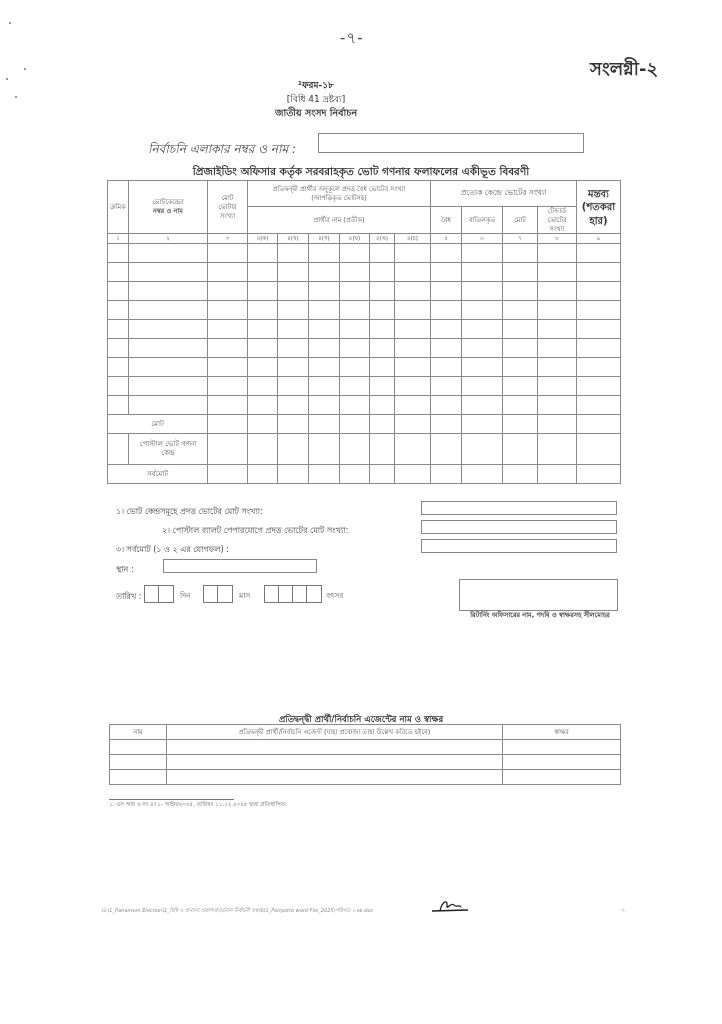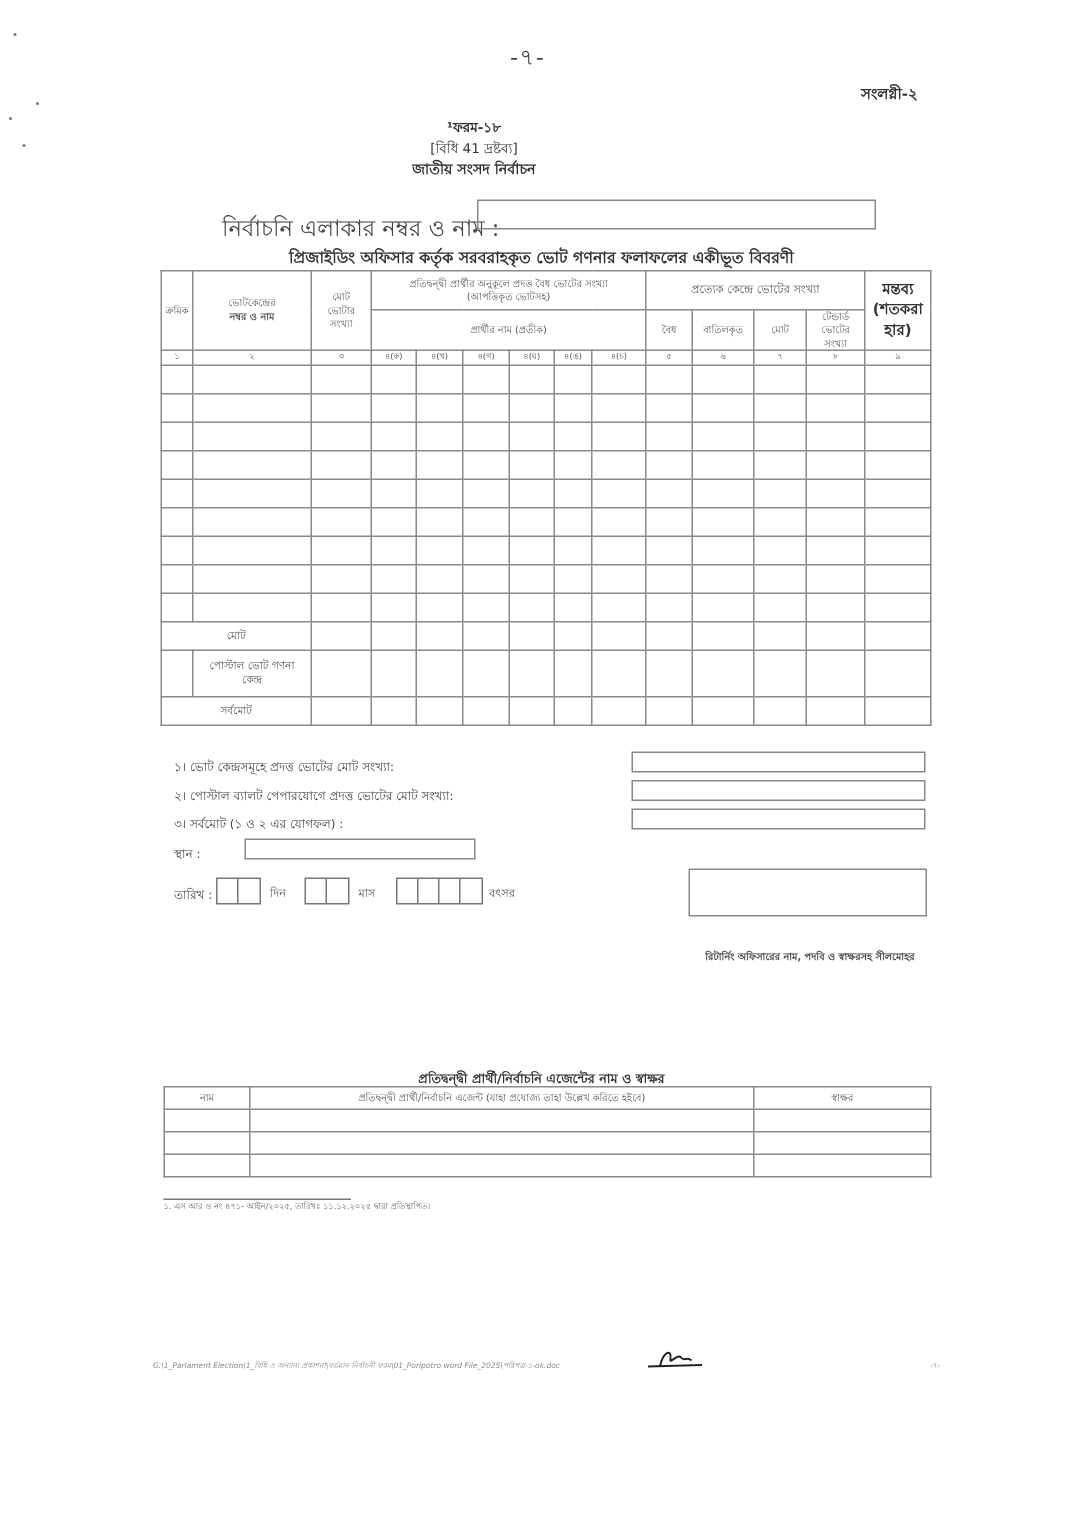--- a/index.html
+++ b/index.html
@@ -2,28 +2,28 @@
 <html><head>
 <meta charset="utf-8">
 <style>
   * { box-sizing: border-box; margin: 0; padding: 0; }
   html, body { width: 722px; height: 1024px; background: #ffffff; overflow: hidden; }
   body { position: relative; font-family: "DejaVu Sans", sans-serif; color: #2a2a2a; }
   .abs { position: absolute; }
   .dot { position: absolute; width: 2px; height: 2px; background: #777; border-radius: 50%; }
 
   .page-num { left: 340px; top: 26px; font-size: 15px; color: #444; letter-spacing: 1px; }
-  .annex { left: 574px; top: 55px; font-size: 10px; font-weight: bold; color: #333; }
+  .annex { left: 590px; top: 55px; font-size: 18px; font-weight: bold; color: #333; }
 
   .form-head { left: 0; width: 632px; text-align: center; color: #333; }
   .fh1 { top: 78px; font-size: 9px; font-weight: bold; }
   .fh2 { top: 92px; font-size: 9px; }
   .fh3 { top: 106px; font-size: 9.5px; font-weight: bold; }
 
-  .area-label { left: 148px; top: 140px; font-size: 15px; color: #444; }
+  .area-label { left: 148px; top: 140px; font-size: 12px; color: #444; font-style: italic; }
   .area-box { left: 318px; top: 133px; width: 266px; height: 20px; border: 1px solid #888; }
 
   .table-title { left: 0; width: 722px; top: 164px; text-align: center; font-size: 10.5px; font-weight: bold; color: #333; }
 
   table.grid { position: absolute; left: 107px; top: 180px; width: 513px; border-collapse: collapse; table-layout: fixed; }
   table.grid td { border: 1px solid #8a8a8a; font-size: 6.5px; text-align: center; vertical-align: middle; color: #555; line-height: 1.35; }
   table.grid td.bold { font-weight: bold; font-size: 10px; color: #333; }
   table.grid tr.h1 td { height: 26px; }
   table.grid tr.h2 td { height: 17px; }
   table.grid tr.num td { height: 10px; font-size: 5.5px; }
@@ -37,21 +37,21 @@
   .place-label { left: 116px; top: 563px; font-size: 8px; color: #444; }
   .place-box { left: 163px; top: 559px; width: 154px; height: 14px; border: 1px solid #888; }
 
   .date-label { left: 116px; top: 590px; font-size: 8px; color: #444; text-align: center; }
   .digit-group { position: absolute; top: 585px; height: 18px; display: flex; border: 1px solid #777; }
   .digit-group .cell { width: 14px; height: 100%; border-right: 1px solid #777; }
   .digit-group .cell:last-child { border-right: none; }
   .unit-label { position: absolute; top: 590px; font-size: 7.5px; color: #555; }
 
   .sign-box { left: 459px; top: 579px; width: 159px; height: 32px; border: 1px solid #888; }
-  .sign-caption { left: 450px; top: 633px; width: 180px; text-align: center; font-size: 6.5px; font-weight: bold; color: #444; }
+  .sign-caption { left: 450px; top: 610px; width: 180px; text-align: center; font-size: 6.5px; font-weight: bold; color: #444; }
 
   .agent-title { left: 0; width: 722px; top: 713px; text-align: center; font-size: 8.5px; font-weight: bold; color: #333; }
   table.agents { position: absolute; left: 109px; top: 724px; width: 511px; border-collapse: collapse; table-layout: fixed; }
   table.agents td { border: 1px solid #8a8a8a; font-size: 6.5px; text-align: center; color: #555; height: 15px; }
 
   .footnote-rule { left: 109px; top: 799px; width: 125px; height: 1px; background: #777; }
   .footnote { left: 109px; top: 801px; font-size: 5.5px; color: #666; }
 
   .file-path { left: 102px; top: 907px; font-size: 5px; color: #888; font-style: italic; }
   .signature { left: 430px; top: 896px; width: 40px; height: 20px; }
@@ -339,21 +339,21 @@
         <td></td>
         <td></td>
         <td></td>
         <td></td>
   </tr>
 </tbody>
   </table>
 
 <div class="summary-row" style="top:505px;">১। ভোট কেন্দ্রসমূহে প্রদত্ত ভোটের মোট সংখ্যা:</div>
 <div class="sum-box" style="top:501px;"></div>
-<div class="summary-row" style="top:524px;">২। পোস্টাল ব্যালট পেপারযোগে প্রদত্ত ভোটের মোট সংখ্যা:</div>
+<div class="summary-row" style="top:524px;margin-left:46px;">২। পোস্টাল ব্যালট পেপারযোগে প্রদত্ত ভোটের মোট সংখ্যা:</div>
 <div class="sum-box" style="top:520px;"></div>
 <div class="summary-row" style="top:543px;">৩। সর্বমোট (১ ও ২ এর যোগফল) :</div>
 <div class="sum-box" style="top:539px;"></div>
 
 <div class="abs place-label">স্থান :</div>
 <div class="abs place-box"></div>
 
 <div class="abs date-label">তারিখ :</div>
 <div class="digit-group" style="left:144px;">
   <div class="cell"></div>

